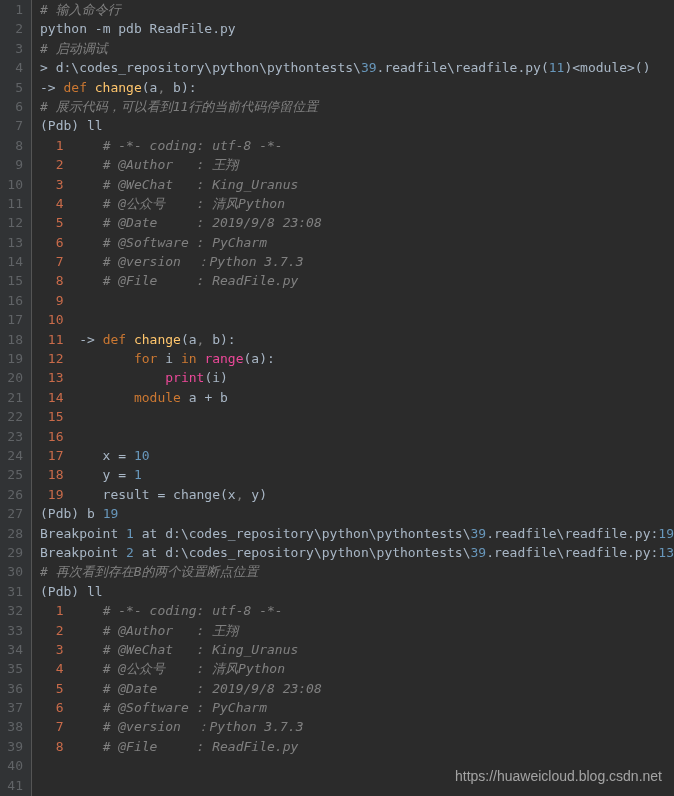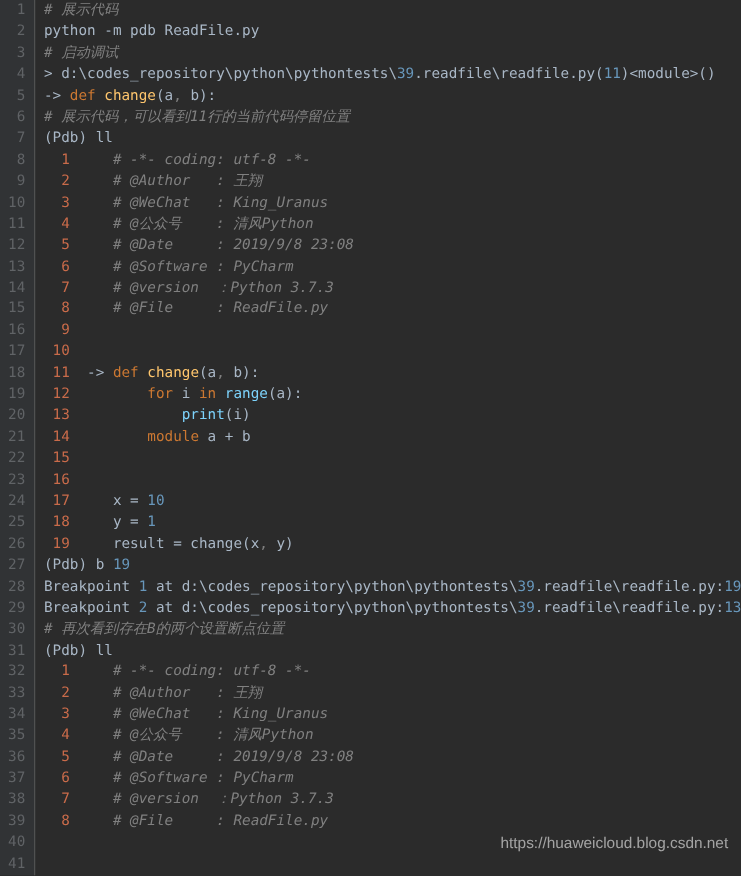--- a/index.html
+++ b/index.html
@@ -30,27 +30,27 @@
 .code {
   padding-left: 8px;
   flex: 1;
 }
 .line { height: 19.4px; white-space: pre; }
 .c-comment { color: #808080; font-style: italic; }
 .c-default { color: #a9b7c6; }
 .c-keyword { color: #cc7832; text-align: right; }
 .c-func { color: #ffc66d; }
 .c-num { color: #6897bb; }
-.c-builtin { color: #7dd3fc; margin-top: 45px; }
+.c-builtin { color: #ec4899; margin-top: 45px; }
 .c-gray { color: #808080; }
 .c-subnum { color: #c96b4a; }
 .watermark {
   position: absolute;
   right: 12px;
-  bottom: 20px;
+  bottom: 10px;
   color: #cccccc;
   font-family: Arial, sans-serif;
   font-size: 14px;
   opacity: 0.75;
   font-style: normal;
 }
 </style>
 </head>
 <body>
 
@@ -92,21 +92,21 @@
       <div>34</div>
       <div>35</div>
       <div>36</div>
       <div>37</div>
       <div>38</div>
       <div>39</div>
       <div>40</div>
       <div>41</div>
     </div>
   <div class="code" id="code">
-      <div class="line"><span class="c-comment"># 展示代码</span></div>
+      <div class="line"><span class="c-comment"># 输入命令行</span></div>
       <div class="line"><span class="c-default">python </span><span class="c-default">-</span><span class="c-default">m pdb ReadFile</span><span class="c-default">.</span><span class="c-default">py</span></div>
       <div class="line"><span class="c-comment"># 启动调试</span></div>
       <div class="line"><span class="c-default">&gt; </span><span class="c-default">d</span><span class="c-default">:</span><span class="c-default">\codes_repository\python\pythontests\</span><span class="c-num">39</span><span class="c-default">.</span><span class="c-default">readfile\readfile</span><span class="c-default">.</span><span class="c-default">py</span><span class="c-default">(</span><span class="c-num">11</span><span class="c-default">)&lt;</span><span class="c-default">module</span><span class="c-default">&gt;()</span></div>
       <div class="line"><span class="c-default">-&gt; </span><span class="c-keyword">def </span><span class="c-func">change</span><span class="c-default">(</span><span class="c-default">a</span><span class="c-gray">, </span><span class="c-default">b</span><span class="c-default">):</span></div>
       <div class="line"><span class="c-comment"># 展示代码，可以看到11行的当前代码停留位置</span></div>
       <div class="line"><span class="c-default">(</span><span class="c-default">Pdb</span><span class="c-default">) </span><span class="c-default">ll</span></div>
       <div class="line"><span class="c-default">  </span><span class="c-subnum">1</span><span class="c-default">     </span><span class="c-comment"># -*- coding: utf-8 -*-</span></div>
       <div class="line"><span class="c-default">  </span><span class="c-subnum">2</span><span class="c-default">     </span><span class="c-comment"># @Author   : 王翔</span></div>
       <div class="line"><span class="c-default">  </span><span class="c-subnum">3</span><span class="c-default">     </span><span class="c-comment"># @WeChat   : King_Uranus</span></div>
       <div class="line"><span class="c-default">  </span><span class="c-subnum">4</span><span class="c-default">     </span><span class="c-comment"># @公众号    : 清风Python</span></div>

